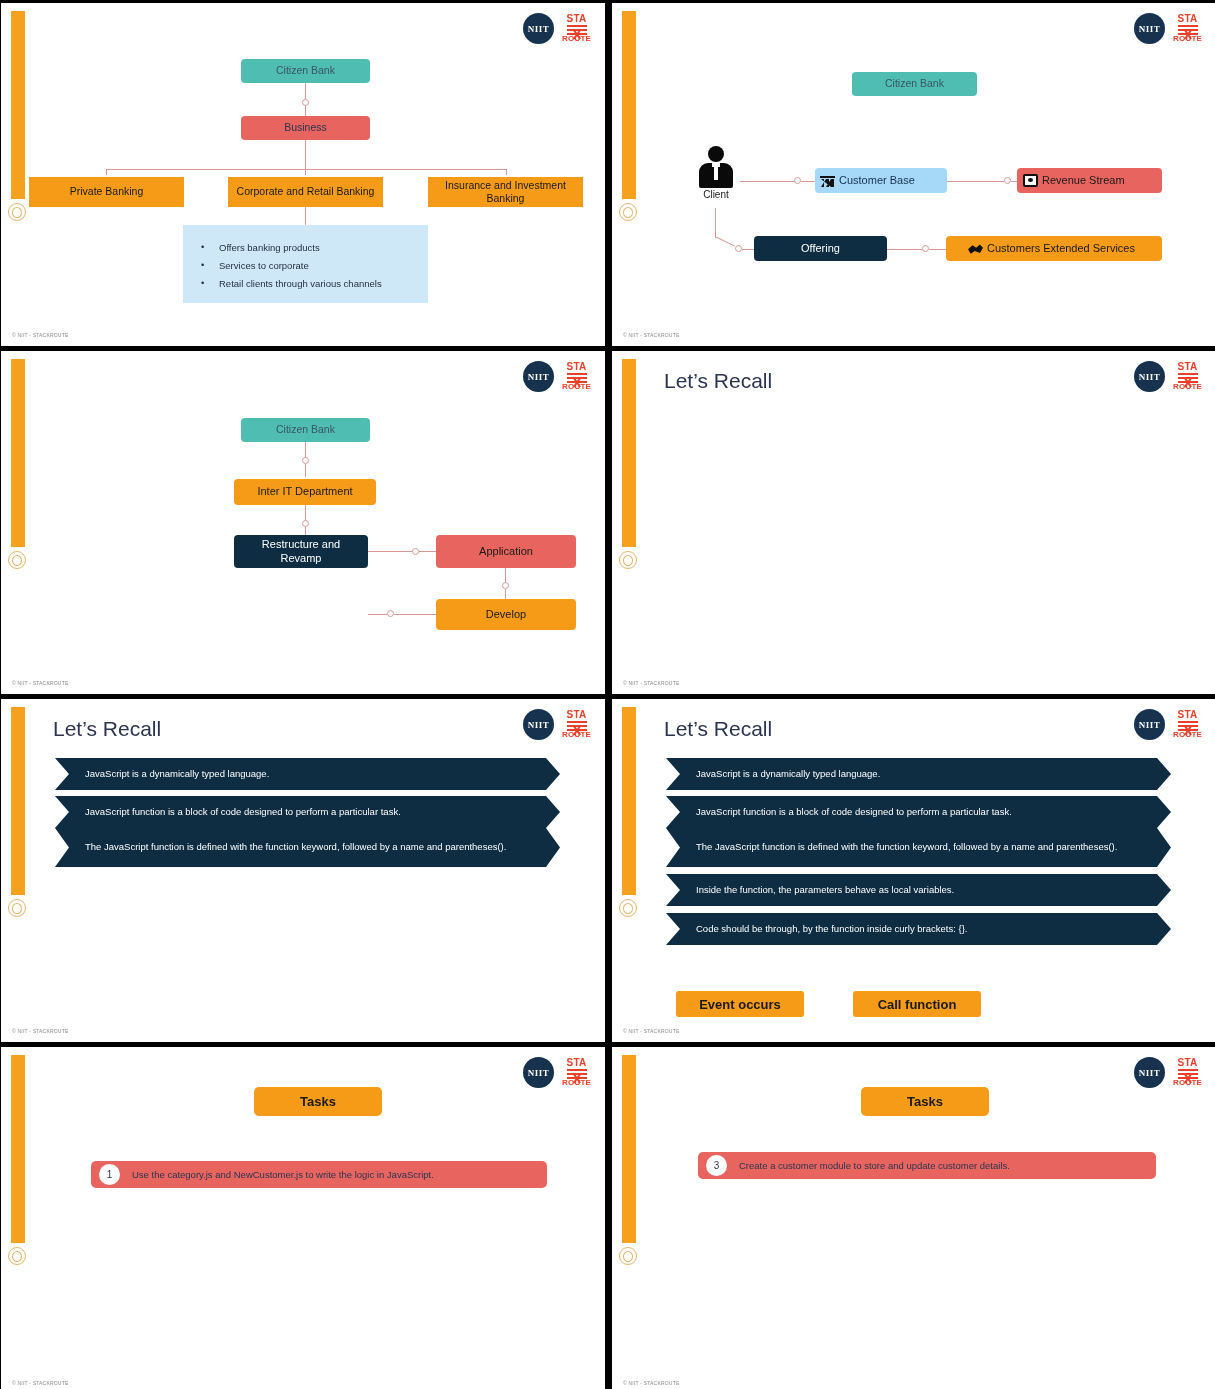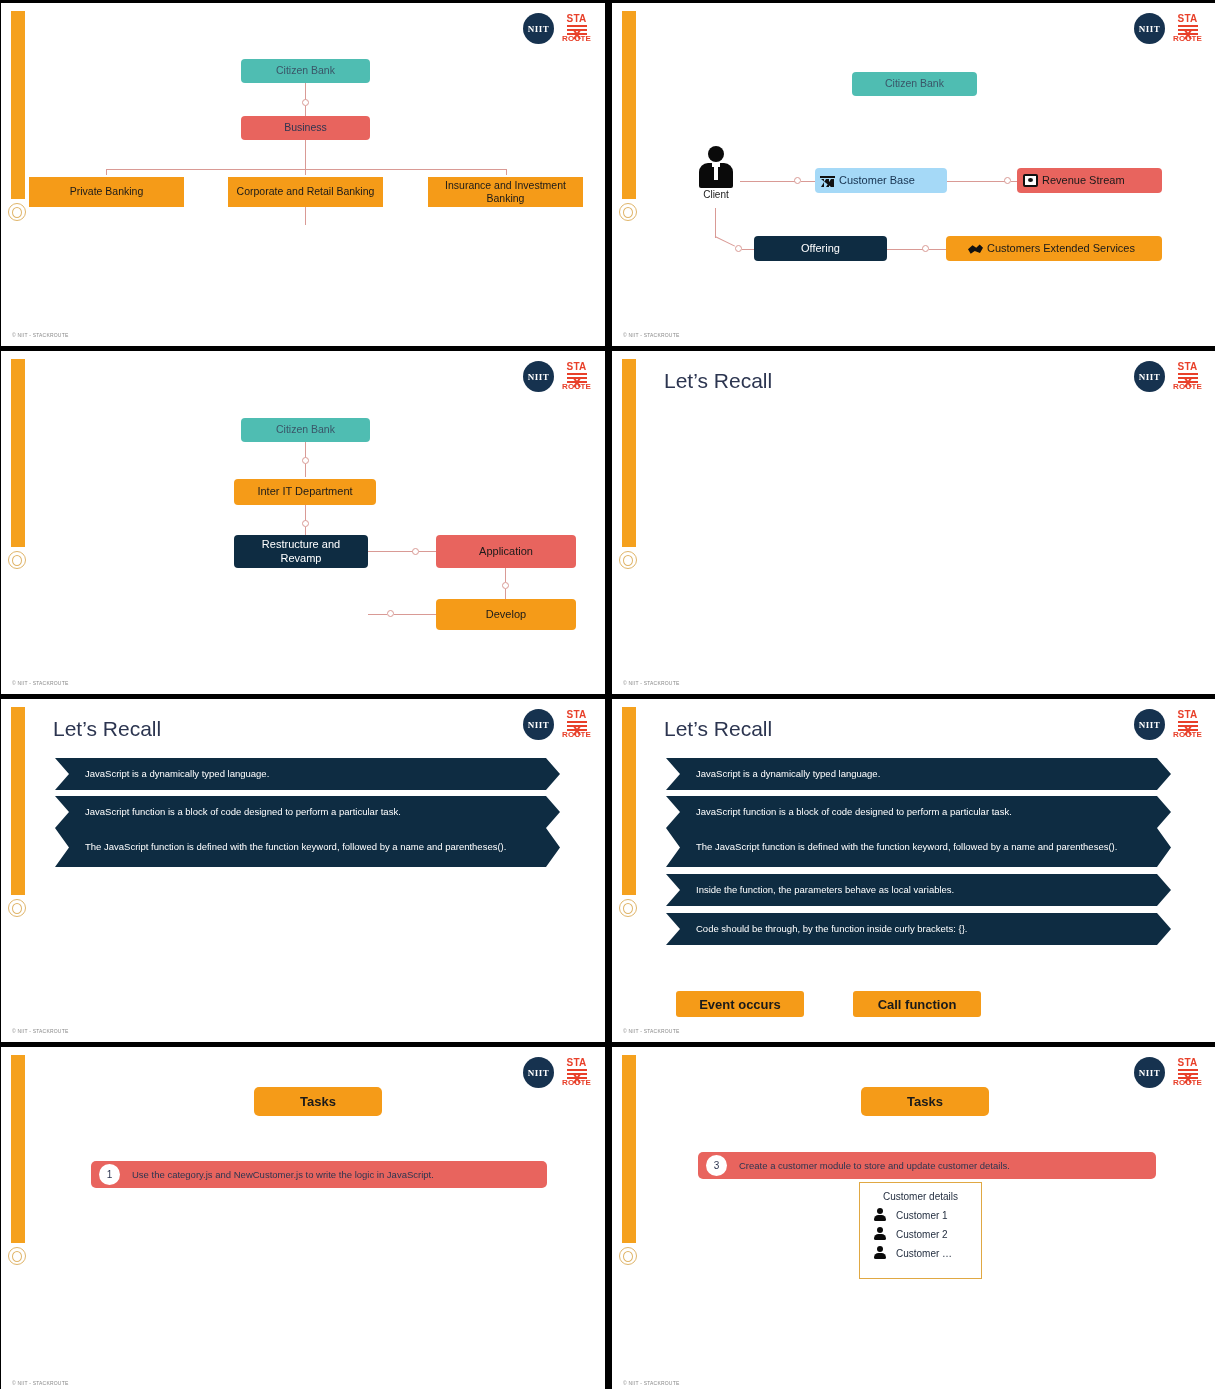--- a/index.html
+++ b/index.html
@@ -281,20 +281,27 @@
     <div class="ln lnv" style="left:105px;top:166px;height:6px;"></div>
     <div class="ln lnv" style="left:505px;top:166px;height:6px;"></div>
     <div class="ln lnv" style="left:304px;top:166px;height:6px;"></div>
 
     <div class="node n-orange n-sq" style="left:28px;top:174px;width:155px;height:30px;">Private Banking</div>
     <div class="node n-orange n-sq" style="left:227px;top:174px;width:155px;height:30px;">Corporate and Retail Banking</div>
     <div class="node n-orange n-sq" style="left:427px;top:174px;width:155px;height:30px;">Insurance and Investment Banking</div>
 
     <div class="ln lnv" style="left:304px;top:204px;height:18px;"></div>
 
+    <div class="infobox" style="left:182px;top:222px;width:245px;height:78px;">
+      <ul>
+        <li>Offers banking products</li>
+        <li>Services to corporate</li>
+        <li>Retail clients through various channels</li>
+      </ul>
+    </div>
     <div class="footer">© NIIT - STACKROUTE</div>
   </div>
 
   <div class="slide">
     <div class="leftbar"></div>
     <div class="ring"></div>
     <div class="logo">
       <div class="niit-badge">NIIT</div>
       <div class="sr-logo">
         <span class="l1">STA</span>
@@ -532,32 +539,17 @@
       </div>
     </div>
 
     <div class="tasks-hdr" style="left:249px;top:40px;width:128px;height:29px;">Tasks</div>
 
     <div class="taskbar" style="left:86px;top:105px;width:458px;height:27px;">
       <span class="tasknum">3</span>
       <span class="tasktext">Create a customer module to store and update customer details.</span>
     </div>
 
-    <div class="custbox" style="left:247px;top:135px;width:123px;height:97px;">
-      <div class="hdr">Customer details</div>
-      <div class="custrow">
-        <span class="person"></span>
-        <span class="lbl">Customer 1</span>
-      </div>
-      <div class="custrow">
-        <span class="person"></span>
-        <span class="lbl">Customer 2</span>
-      </div>
-      <div class="custrow">
-        <span class="person"></span>
-        <span class="lbl">Customer …</span>
-      </div>
-    </div>
 
     <div class="footer">© NIIT - STACKROUTE</div>
   </div>
 
 </div>
 
 </body></html>

